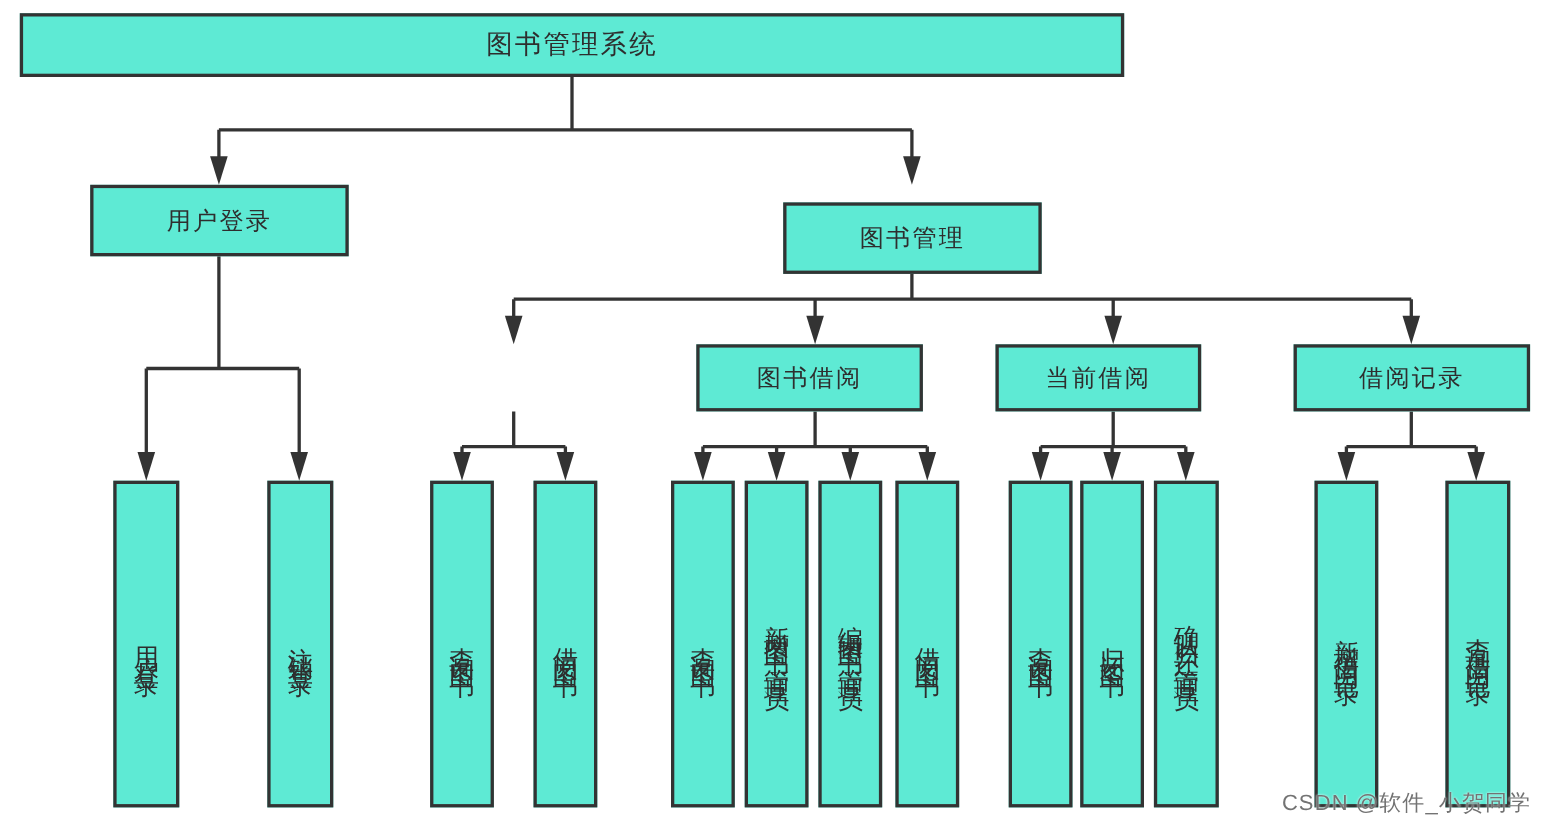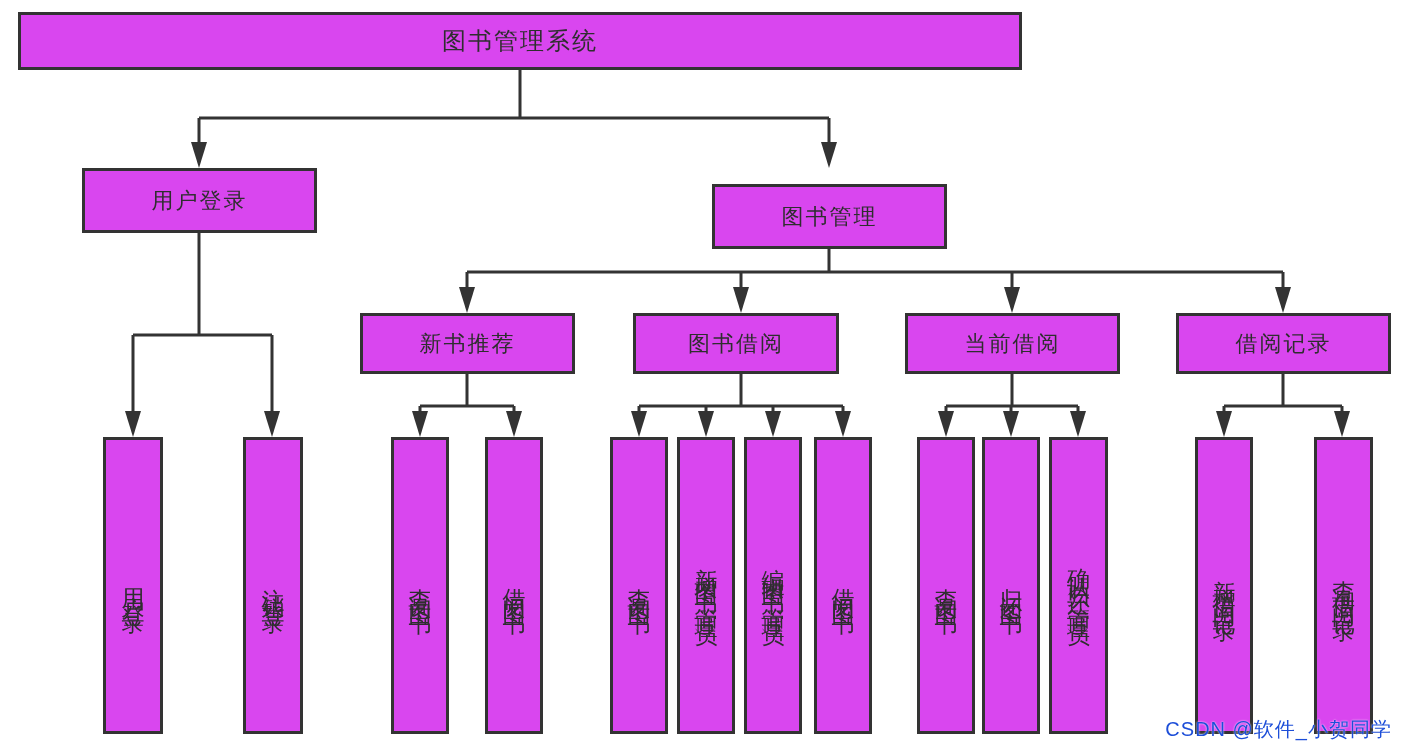--- a/index.html
+++ b/index.html
@@ -12,21 +12,21 @@
     overflow: hidden;
   }
   .wires {
     position: absolute;
     left: 0; top: 0;
     width: 1405px; height: 747px;
   }
   .node {
     position: absolute;
     box-sizing: border-box;
-    background: #d946ef;
+    background: #5eead4;
     border: 3px solid #333333;
     display: flex;
     align-items: center;
     justify-content: center;
   }
   .node .lbl {
     color: #2e2e2e;
     font-size: 22px;
     letter-spacing: 2px;
     white-space: nowrap;
@@ -39,21 +39,21 @@
     font-size: 23px;
     letter-spacing: 8px;
     line-height: 1;
   }
   
   .root      { left: 18px;   top: 12px;  width: 1004px; height: 58px; }
   .l2-a      { left: 82px;   top: 168px; width: 235px;  height: 65px; }
   .l2-b      { left: 712px;  top: 184px; width: 235px;  height: 65px; }
   .l3-1      { left: 360px;  top: 313px; width: 215px;  height: 61px; }
   .l3-2      { left: 633px;  top: 313px; width: 206px;  height: 61px; }
-  .l3-3      { left: 905px;  top: 313px; width: 215px;  height: 61px; justify-content: center; }
+  .l3-3      { left: 905px;  top: 313px; width: 187px;  height: 61px; justify-content: center; }
   .l3-4      { left: 1176px; top: 313px; width: 215px;  height: 61px; }
   .leaf      { top: 437px; height: 297px; }
   .lf-a1 { left: 103px;  width: 60px; }
   .lf-a2 { left: 243px;  width: 60px; }
   .lf-b1 { left: 391px;  width: 58px; }
   .lf-b2 { left: 485px;  width: 58px; }
   .lf-c1 { left: 610px;  width: 58px; }
   .lf-c2 { left: 677px;  width: 58px; }
   .lf-c3 { left: 744px;  width: 58px; }
   .lf-c4 { left: 814px;  width: 58px; }
@@ -61,21 +61,21 @@
   .lf-d2 { left: 982px;  width: 58px; }
   .lf-d3 { left: 1049px; width: 59px; }
   .lf-e1 { left: 1195px; width: 58px; }
   .lf-e2 { left: 1314px; width: 59px; }
   .watermark {
     position: absolute;
     right: 13px;
     bottom: 4px;
     font-size: 20px;
     letter-spacing: 1px;
-    color: #1d4ed8;
+    color: #737373;
     text-shadow: 0 0 2px #ffffff;
     white-space: nowrap;
     z-index: 5;
   }
 </style>
 </head>
 <body>
 
 <div class="canvas">
 
@@ -126,23 +126,20 @@
     <span class="lbl">图书管理系统</span>
   </div>
 
   <div class="node l2-a">
     <span class="lbl">用户登录</span>
   </div>
   <div class="node l2-b">
     <span class="lbl">图书管理</span>
   </div>
 
-  <div class="node l3-1">
-    <span class="lbl">新书推荐</span>
-  </div>
   <div class="node l3-2">
     <span class="lbl">图书借阅</span>
   </div>
   <div class="node l3-3">
     <span class="lbl">当前借阅</span>
   </div>
   <div class="node l3-4">
     <span class="lbl">借阅记录</span>
   </div>
 

